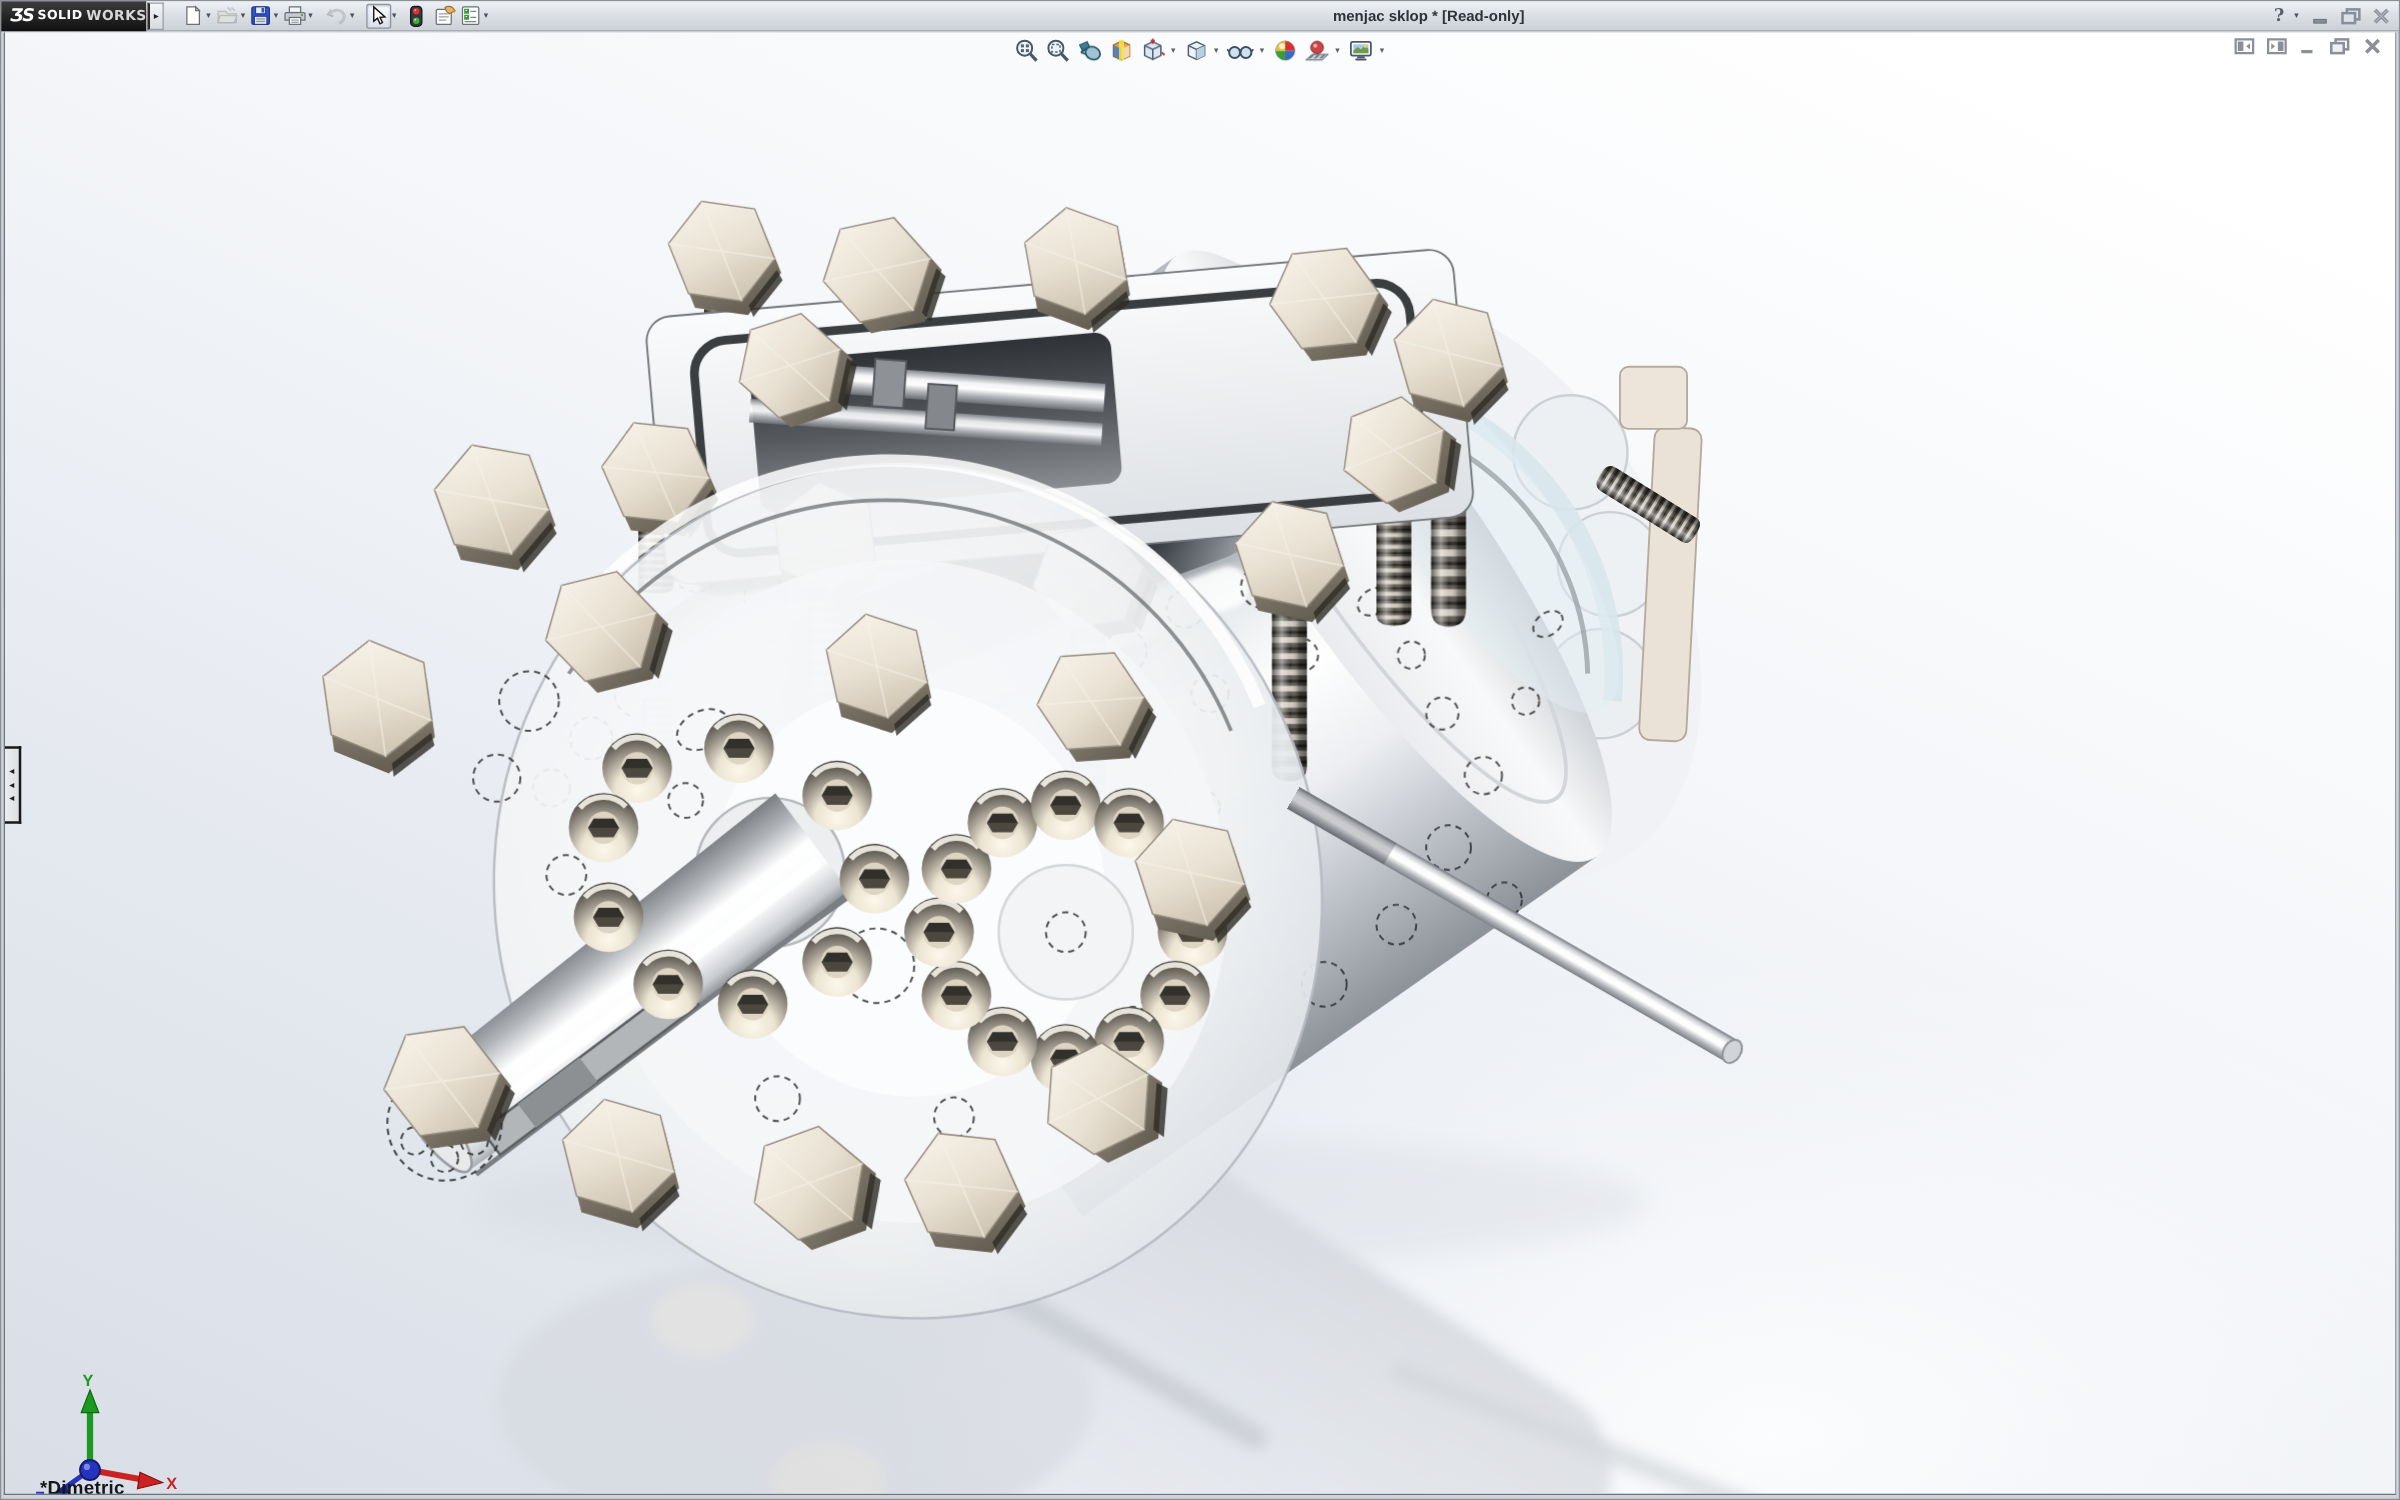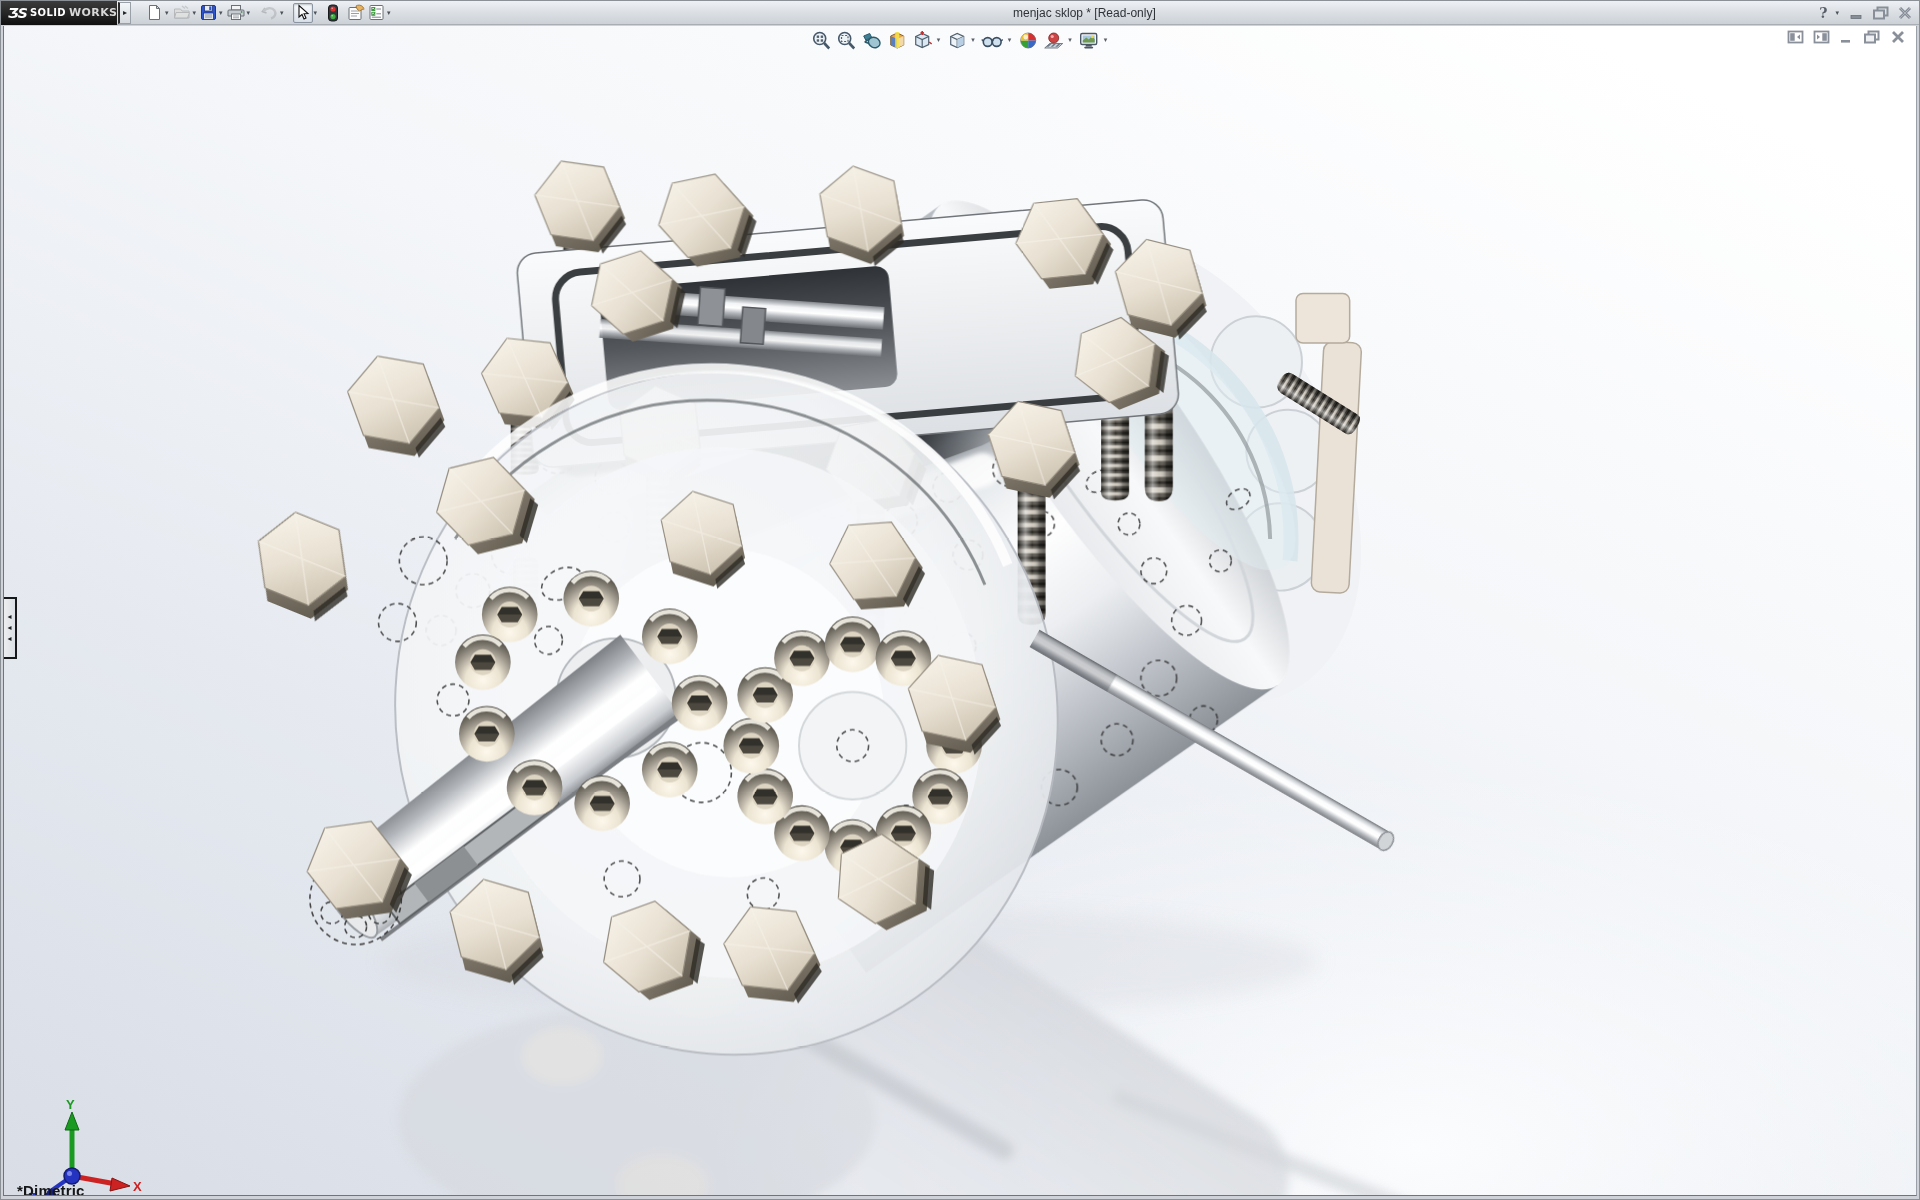--- a/index.html
+++ b/index.html
@@ -25,21 +25,21 @@
     font-size:8px; color:#222; cursor:pointer; }
   .toolbar { display:flex; align-items:center; margin-left:14px; height:24px; }
   .tbtn { display:flex; align-items:center; height:20px; padding:1px 1px; border-radius:2px; }
   .tbtn svg { display:block; }
   .tbtn.disabled { opacity:.42; filter:grayscale(.8); }
   .tbtn.pressed { background:linear-gradient(180deg,#fbfdff,#d9e0e8);
     border:1px solid #8b94a1; box-shadow:inset 0 1px 2px rgba(70,80,95,.35); }
   .caret { font-size:7px; color:#4b5158; padding:0 3px 0 1px; line-height:20px; }
   .tgap { width:6px; }
   .doc-title { position:absolute; left:1012px; width:260px; top:0; height:24px;
-    line-height:24px; font-size:12px; color:#2e3338; }
+    line-height:24px; text-align:center; font-size:12px; color:#2e3338;font-weight:bold; }
   .win-controls { position:absolute; right:6px; top:0; height:24px;
     display:flex; align-items:center; gap:7px; }
   .help-q { font-size:14px; font-weight:bold; color:#585f67; font-family:"DejaVu Serif", serif; }
   .wc-ic { display:block; }
 
   
   .viewport { position:absolute; top:25px; left:2px; right:2px; bottom:3px;
     border-left:1px solid #70757c; border-right:1px solid #9aa0a8;
     border-bottom:1px solid #70757c;
     background:
@@ -58,21 +58,21 @@
   .doc-controls svg { display:block; }
 
   .left-tab { position:absolute; left:0; top:571px; width:13px; height:62px;
     background:linear-gradient(90deg,#eceef0,#dcdfe3);
     border:2px solid #17181a; border-left:none;
     display:flex; flex-direction:column; align-items:center; justify-content:center;
     gap:3px; cursor:pointer; }
   .left-tab span { font-size:8px; line-height:8px; color:#1c1d1f; }
 
   .triad { position:absolute; left:12px; top:1072px; }
-  .orientation-label { position:absolute; left:13px; bottom:-4px; font-size:15px;
+  .orientation-label { position:absolute; left:28px; bottom:-4px; font-size:15px;
     font-weight:bold; color:#151617; letter-spacing:.2px; }
 </style>
 </head>
 <body>
 
 <div class="app">
 
   <div class="titlebar">
     <div class="logo">
       <span class="mark">ƷS</span>

